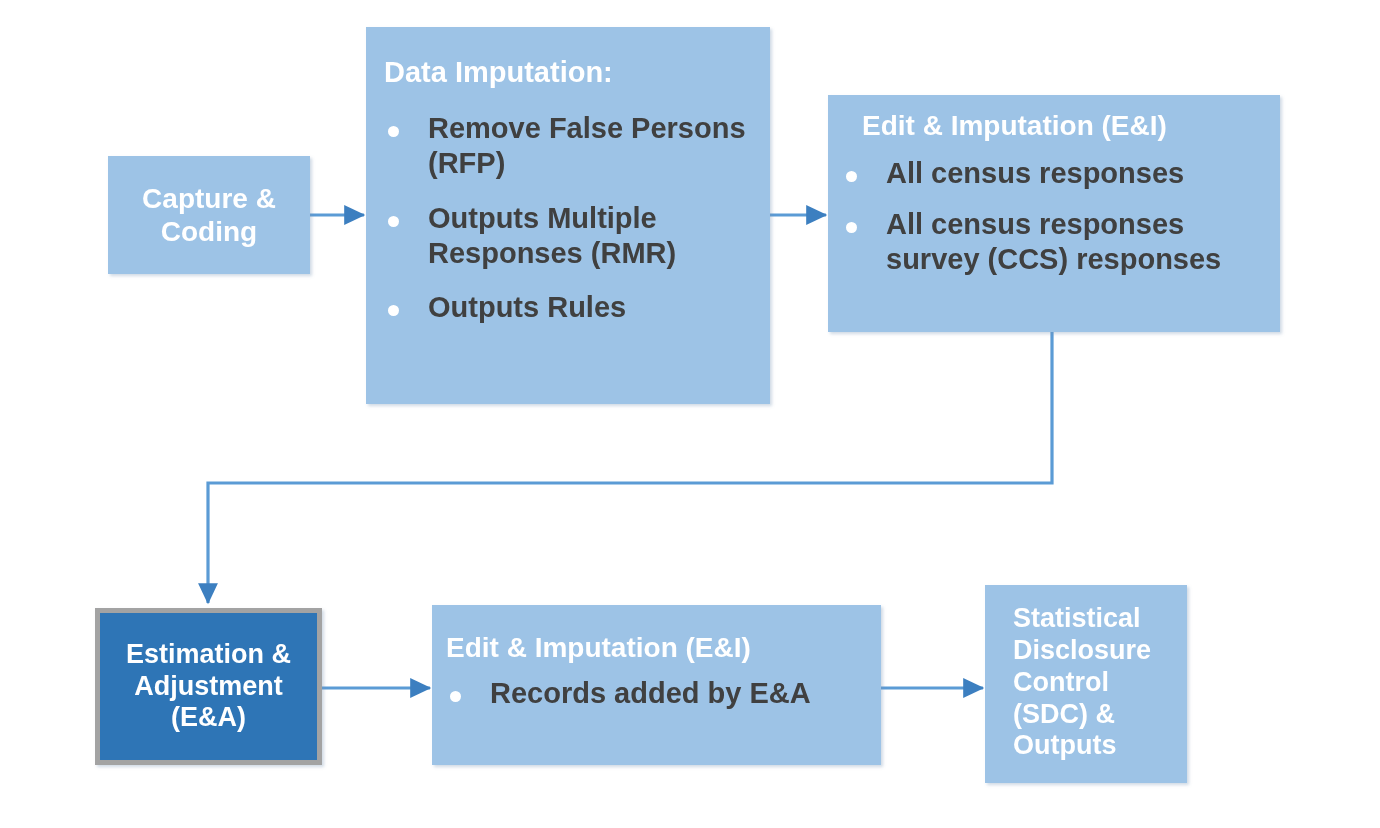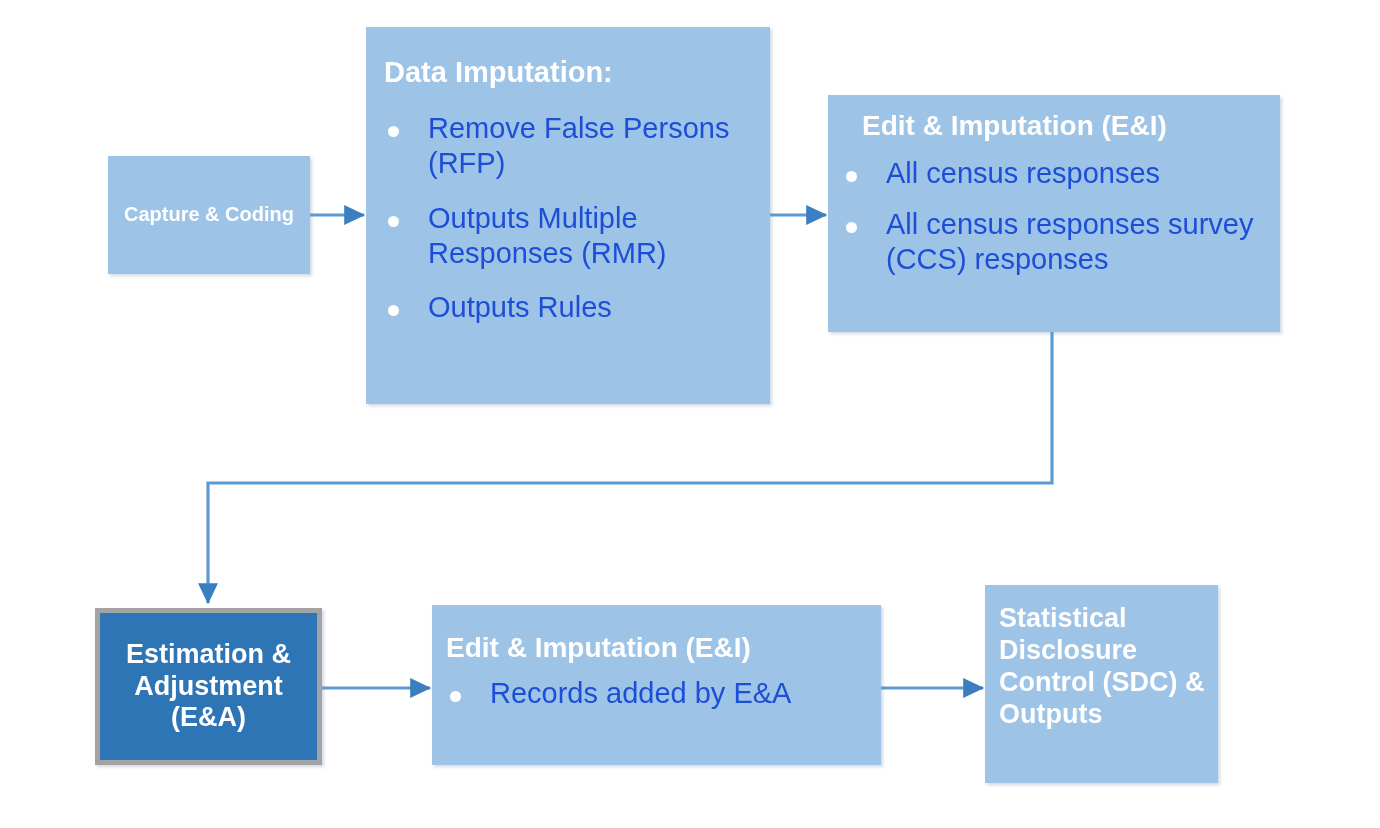--- a/index.html
+++ b/index.html
@@ -38,22 +38,22 @@
   }
   ul.bullets {
     list-style: none;
     margin: 0;
     padding: 0;
   }
   ul.bullets li {
     position: relative;
     padding-left: 52px;
     line-height: 1.2;
-    color: #1d4ed8;
-    font-weight: normal;
+    color: #404040;
+    font-weight: bold;
   }
   ul.bullets li::before {
     content: "";
     position: absolute;
     left: 12px;
     top: 0.52em;
     width: 11px;
     height: 11px;
     border-radius: 50%;
     background: #ffffff;
@@ -65,21 +65,21 @@
     width: 1380px;
     height: 828px;
     pointer-events: none;
   }
 
   
   #box-capture-coding {
     left: 108px; top: 156px; width: 202px; height: 118px;
     display: flex; align-items: center; justify-content: center;
   }
-  #box-capture-coding .box-title { font-size: 20px; }
+  #box-capture-coding .box-title { font-size: 28px; }
 
   #box-data-cleansing {
     left: 366px; top: 27px; width: 404px; height: 377px;
     padding: 28px 14px 0 10px;
   }
   #box-data-cleansing .box-title { font-size: 29px; margin: 0 0 22px 8px; }
   #box-data-cleansing ul.bullets { font-size: 29px; }
   #box-data-cleansing ul.bullets li { margin-bottom: 20px; }
 
   #box-edit-imputation-top {
@@ -98,22 +98,22 @@
   #box-estimation-adjustment .box-title { font-size: 27px; }
 
   #box-edit-imputation-bottom {
     left: 432px; top: 605px; width: 449px; height: 160px;
     padding: 26px 8px 0 6px;
   }
   #box-edit-imputation-bottom .box-title { font-size: 28px; margin: 0 0 12px 8px; }
   #box-edit-imputation-bottom ul.bullets { font-size: 29px; }
 
   #box-statistical-disclosure {
-    left: 985px; top: 585px; width: 233px; height: 198px;
-    padding: 18px 6px 0 14px;
+    left: 985px; top: 585px; width: 202px; height: 198px;
+    padding: 18px 6px 0 28px;
   }
   #box-statistical-disclosure .box-title { font-size: 27px; }
 </style>
 </head>
 <body>
 
 <div id="canvas">
 
   <svg class="conn" viewBox="0 0 1380 828" width="1380" height="828" xmlns="http://www.w3.org/2000/svg">
     <defs>

